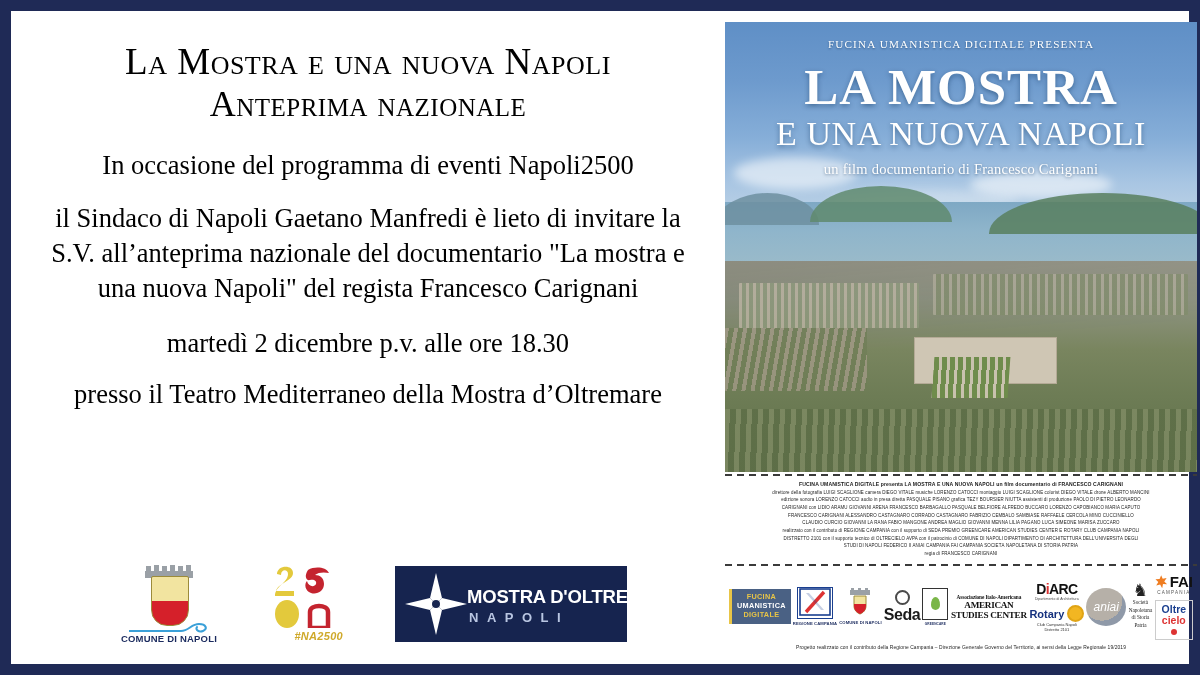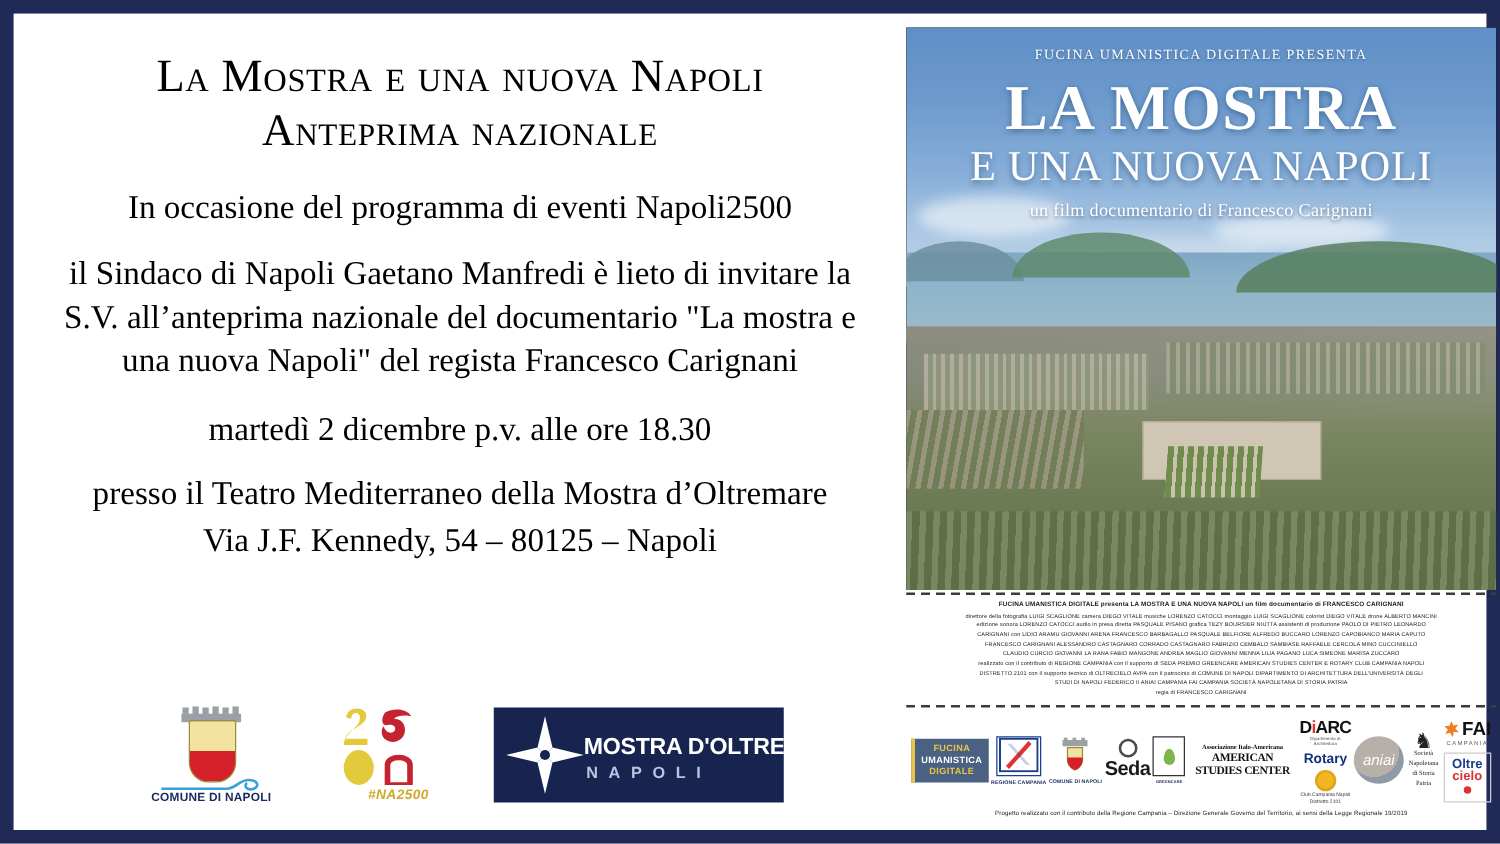--- a/index.html
+++ b/index.html
@@ -219,21 +219,21 @@
     font-family:"Liberation Sans", sans-serif;font-weight:bold;font-size:14px;
     color:#111;letter-spacing:-.6px;
   }
   .sp-diarc .dot{color:#d33;}
   .sp-diarc-sub{
     font-family:"Liberation Sans", sans-serif;font-size:3.4px;color:#444;
     letter-spacing:.1px;
   }
   .sp-rotary{
     font-family:"Liberation Sans", sans-serif;font-weight:bold;font-size:11px;
-    color:#15317e;display:flex;align-items:center;gap:3px;flex-direction:column;
+    color:#15317e;display:flex;align-items:center;gap:3px;
   }
   .gear{
     width:13px;height:13px;border-radius:50%;background:#f2b622;
     border:2px solid #e0a415;
   }
   .sp-rotary-sub{
     font-family:"Liberation Sans", sans-serif;font-size:4px;color:#333;
     line-height:1.3;
   }
   .sp-aniai{
@@ -286,21 +286,20 @@
     <div class="title-block">
       <div class="title-line">La Mostra e una nuova Napoli</div>
       <div class="title-line second">Anteprima nazionale</div>
     </div>
 
     <div class="body-block">
       <p class="para p1">In occasione del programma di eventi Napoli2500</p>
       <p class="para p2">il Sindaco di Napoli Gaetano Manfredi è lieto di invitare la S.V. all’anteprima nazionale del documentario "La mostra e una nuova Napoli" del regista Francesco Carignani</p>
       <p class="para p3">martedì 2 dicembre p.v. alle ore 18.30</p>
       <p class="para p4">presso il Teatro Mediterraneo della Mostra d’Oltremare</p>
-      <p class="para p5">Via J.F. Kennedy, 54 – 80125 – Napoli</p>
     </div>
 
     <div class="left-logos">
 
       <div class="logo-comune">
         <svg class="crown" viewBox="0 0 48 13">
           <rect x="0" y="6" width="48" height="7" fill="#9aa0a6"></rect>
           <rect x="1" y="1" width="5" height="6" fill="#9aa0a6"></rect>
           <rect x="9" y="0" width="5" height="7" fill="#9aa0a6"></rect>
           <rect x="17" y="1" width="5" height="6" fill="#9aa0a6"></rect>

